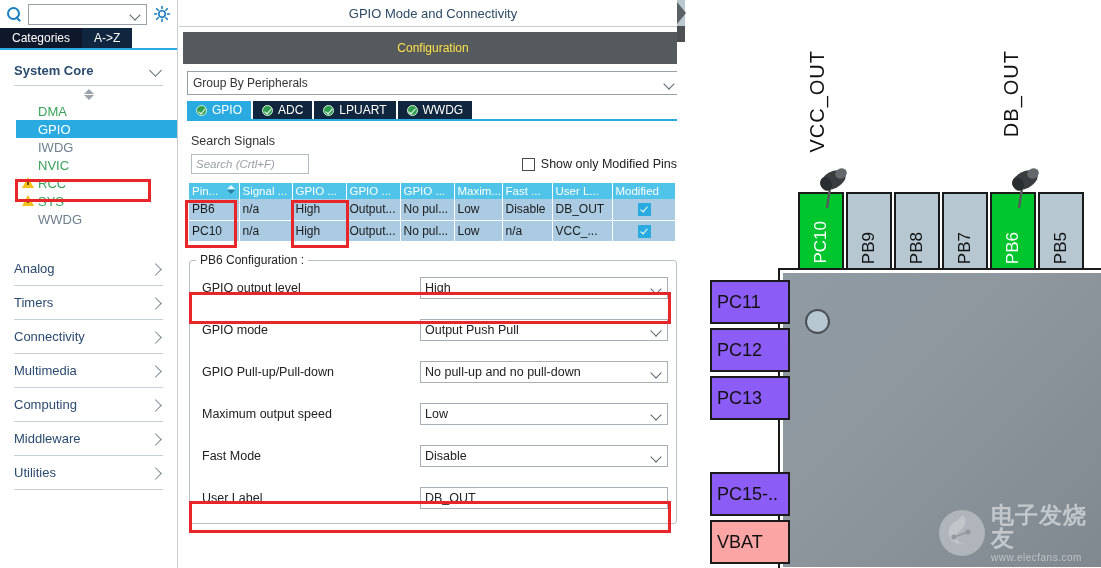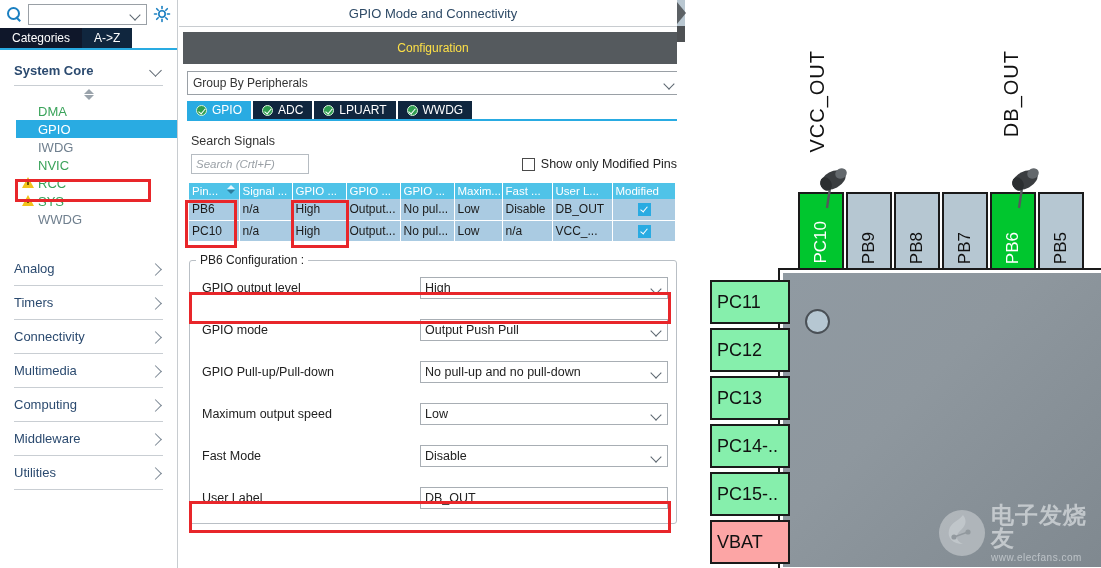--- a/index.html
+++ b/index.html
@@ -340,21 +340,21 @@
     writing-mode: vertical-rl; transform: rotate(180deg);
     font-size: 17px; color: #111; letter-spacing: 0px;
     white-space: nowrap;
   }
   .vpin.on { background: #00c62e; }
   .vpin.on .t { color: #ffffff; }
 
   .hpin {
     position: absolute; left: 0;
     width: 80px; height: 44px;
-    background: #86efac;
+    background: #8b5cf6;
     border: 2px solid #1a1a1a;
     display: flex; align-items: center;
     padding-left: 5px;
     font-size: 18px; color: #111;
     white-space: nowrap; overflow: hidden;
   }
   .hpin.vbat { background: #fca5a5; }
 
   .chipbody {
     position: absolute;
@@ -723,23 +723,20 @@
 
     <div class="hpin" style="left:22px; top:280px;">
       <span>PC11</span>
     </div>
     <div class="hpin" style="left:22px; top:328px;">
       <span>PC12</span>
     </div>
     <div class="hpin" style="left:22px; top:376px;">
       <span>PC13</span>
     </div>
-    <div class="hpin" style="left:22px; top:424px;">
-      <span>PC14-..</span>
-    </div>
     <div class="hpin" style="left:22px; top:472px;">
       <span>PC15-..</span>
     </div>
     <div class="hpin vbat" style="left:22px; top:520px;">
       <span>VBAT</span>
     </div>
 
     <div class="watermark">
       <div class="wm-circle">
         <svg width="46" height="46" viewBox="0 0 46 46">

